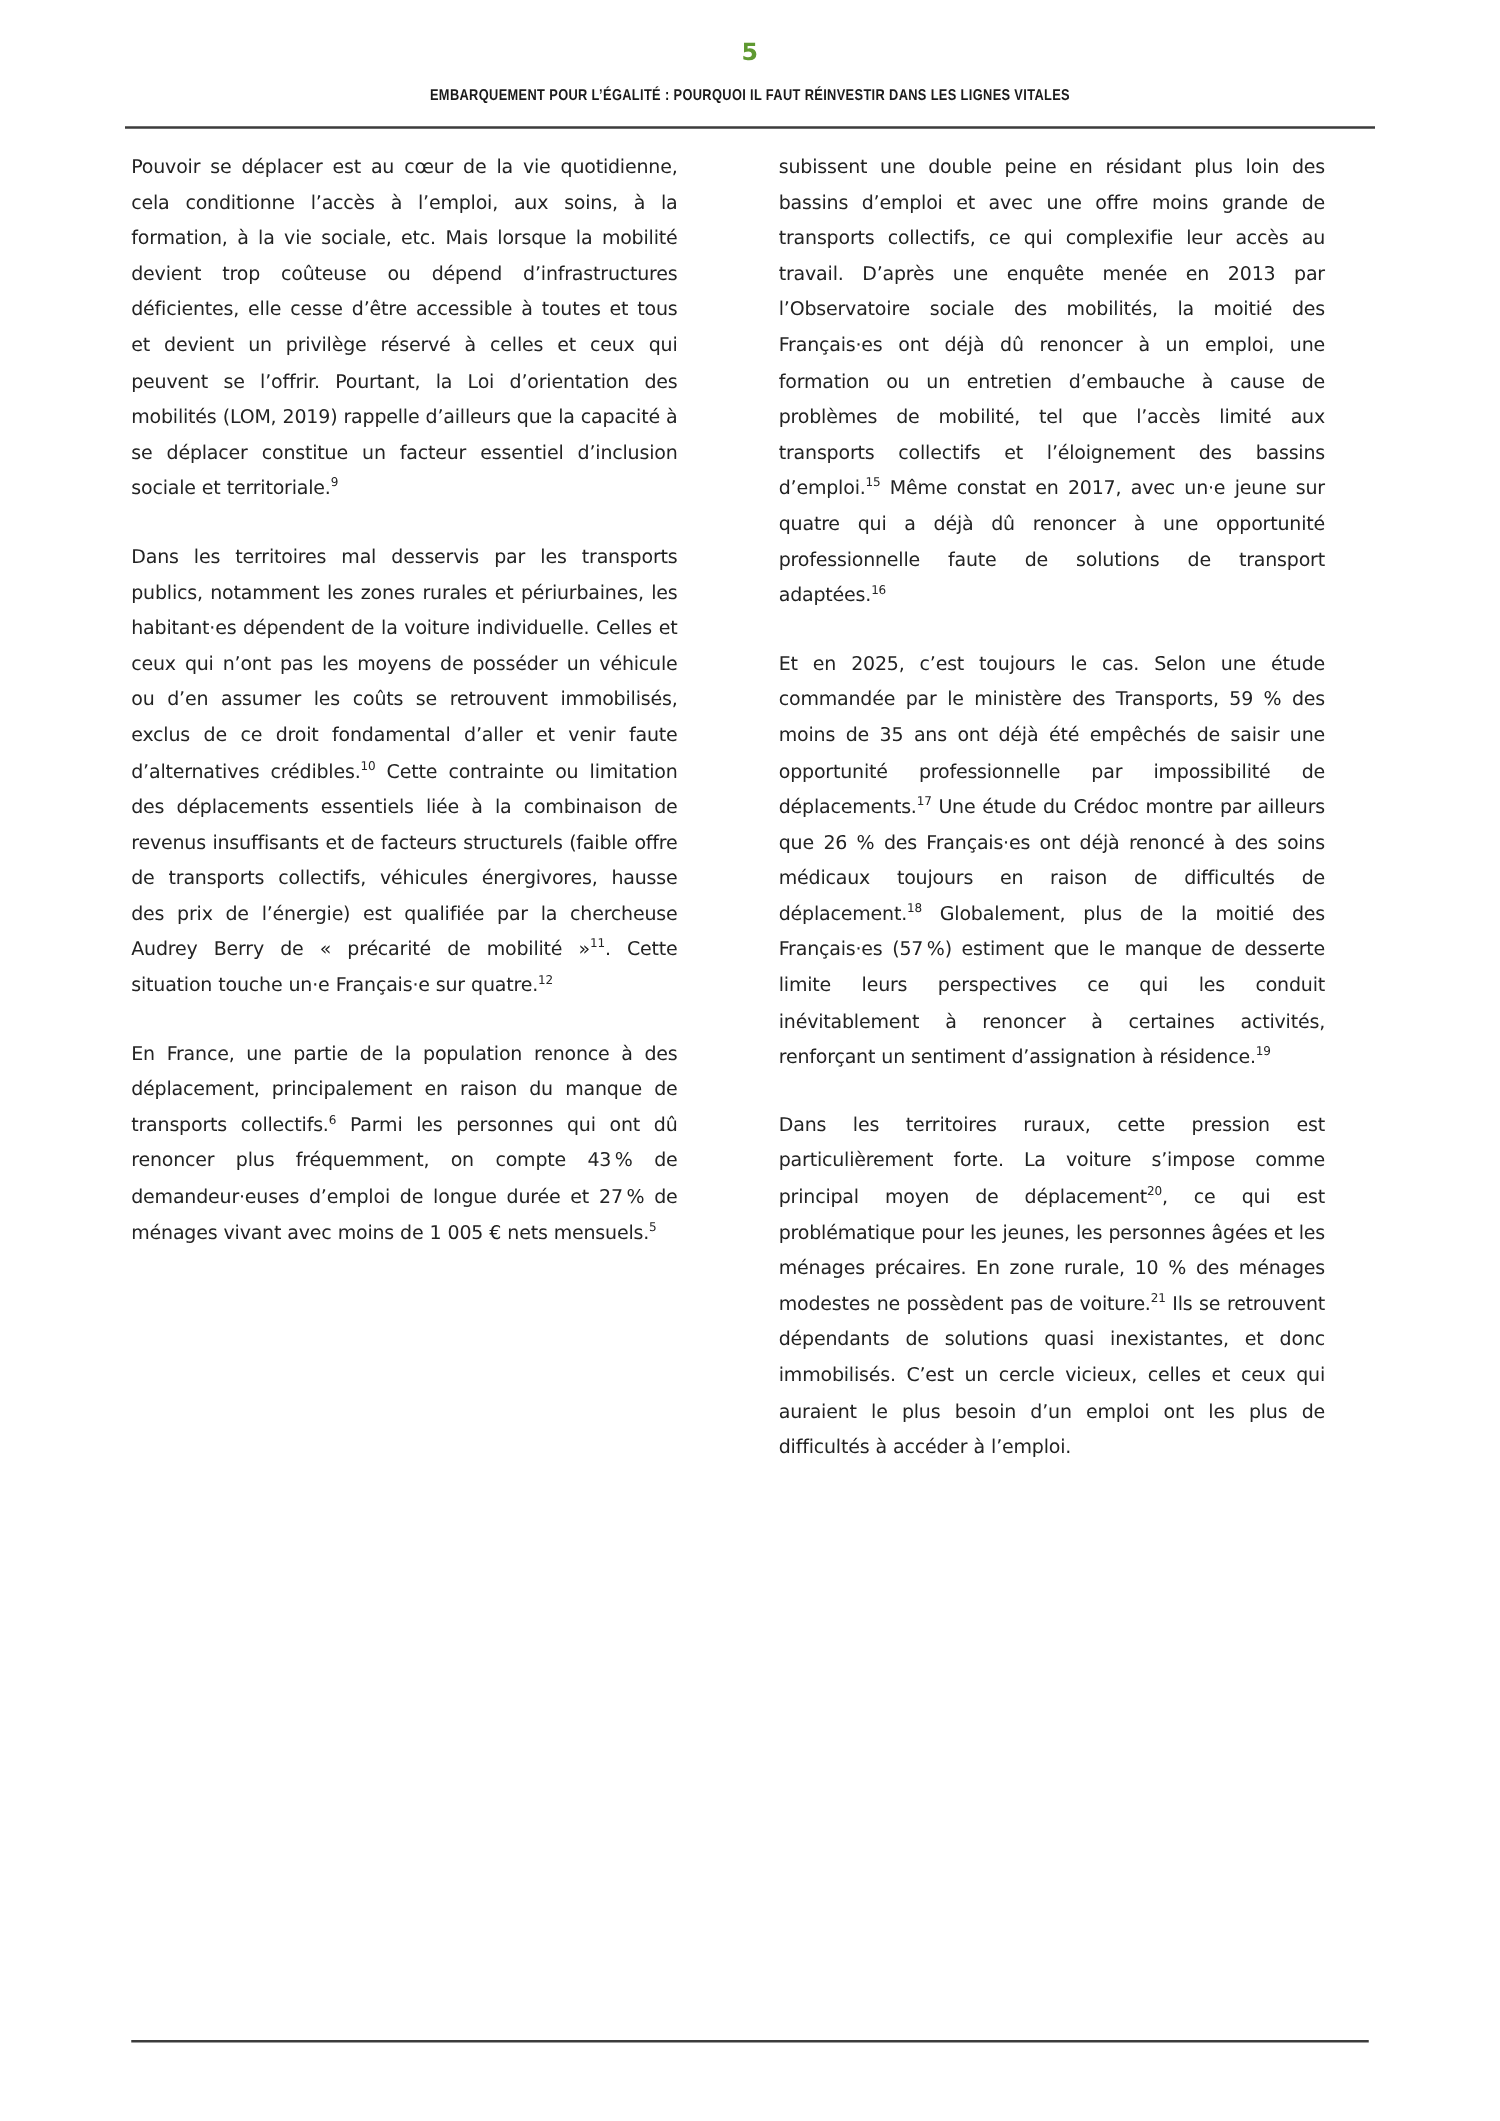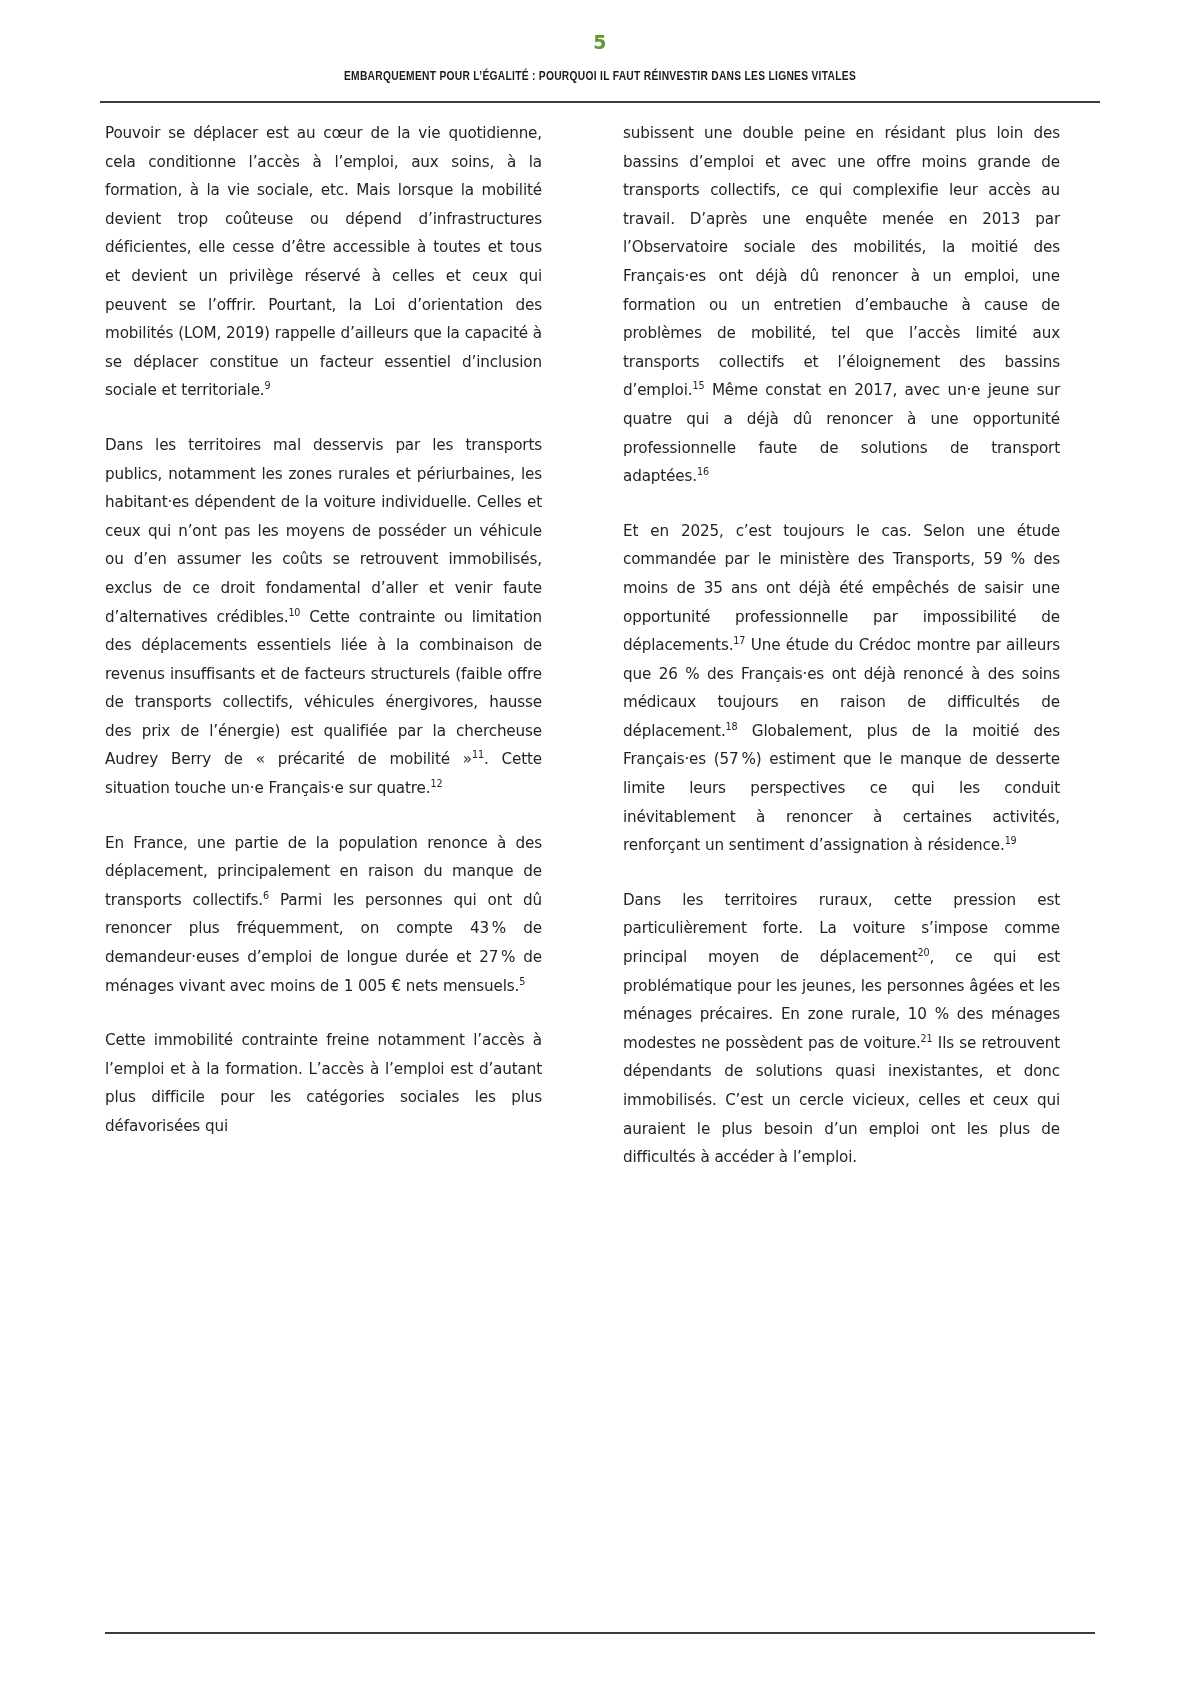--- a/index.html
+++ b/index.html
@@ -141,21 +141,20 @@
   <div class="columns">
 
     <div class="col">
 
       <p class="body"><span>Pouvoir se déplacer est au cœur de la vie quotidienne, cela conditionne l’accès à l’emploi, aux soins, à la formation, à la vie sociale, etc. Mais lorsque la mobilité devient trop coûteuse ou dépend d’infrastructures déficientes, elle cesse d’être accessible à toutes et tous et devient un privilège réservé à celles et ceux qui peuvent se l’offrir. Pourtant, la Loi d’orientation des mobilités (LOM, 2019) rappelle d’ailleurs que la capacité à se déplacer constitue un facteur essentiel d’inclusion sociale et territoriale.</span><sup>9</sup></p>
 
       <p class="body"><span>Dans les territoires mal desservis par les transports publics, notamment les zones rurales et périurbaines, les habitant·es dépendent de la voiture individuelle. Celles et ceux qui n’ont pas les moyens de posséder un véhicule ou d’en assumer les coûts se retrouvent immobilisés, exclus de ce droit fondamental d’aller et venir faute d’alternatives crédibles.</span><sup>10</sup><span> Cette contrainte ou limitation des déplacements essentiels liée à la combinaison de revenus insuffisants et de facteurs structurels (faible offre de transports collectifs, véhicules énergivores, hausse des prix de l’énergie) est qualifiée par la chercheuse Audrey Berry de « précarité de mobilité »</span><sup>11</sup><span>. Cette situation touche un·e Français·e sur quatre.</span><sup>12</sup></p>
 
       <p class="body"><span>En France, une partie de la population renonce à des déplacement, principalement en raison du manque de transports collectifs.</span><sup>6</sup><span> Parmi les personnes qui ont dû renoncer plus fréquemment, on compte 43 % de demandeur·euses d’emploi de longue durée et 27 % de ménages vivant avec moins de 1 005 € nets mensuels.</span><sup>5</sup></p>
 
-      <p class="body"><span>Cette immobilité contrainte freine notamment l’accès à l’emploi et à la formation. L’accès à l’emploi est d’autant plus difficile pour les catégories sociales les plus défavorisées qui</span></p>
 
     </div>
 
     <div class="col">
 
       <p class="body"><span>subissent une double peine en résidant plus loin des bassins d’emploi et avec une offre moins grande de transports collectifs, ce qui complexifie leur accès au travail. D’après une enquête menée en 2013 par l’Observatoire sociale des mobilités, la moitié des Français·es ont déjà dû renoncer à un emploi, une formation ou un entretien d’embauche à cause de problèmes de mobilité, tel que l’accès limité aux transports collectifs et l’éloignement des bassins d’emploi.</span><sup>15</sup><span> Même constat en 2017, avec un·e jeune sur quatre qui a déjà dû renoncer à une opportunité professionnelle faute de solutions de transport adaptées.</span><sup>16</sup></p>
 
       <p class="body"><span>Et en 2025, c’est toujours le cas. Selon une étude commandée par le ministère des Transports, 59 % des moins de 35 ans ont déjà été empêchés de saisir une opportunité professionnelle par impossibilité de déplacements.</span><sup>17</sup><span> Une étude du Crédoc montre par ailleurs que 26 % des Français·es ont déjà renoncé à des soins médicaux toujours en raison de difficultés de déplacement.</span><sup>18</sup><span> Globalement, plus de la moitié des Français·es (57 %) estiment que le manque de desserte limite leurs perspectives ce qui les conduit inévitablement à renoncer à certaines activités, renforçant un sentiment d’assignation à résidence.</span><sup>19</sup></p>
 
       <p class="body"><span>Dans les territoires ruraux, cette pression est particulièrement forte. La voiture s’impose comme principal moyen de déplacement</span><sup>20</sup><span>, ce qui est problématique pour les jeunes, les personnes âgées et les ménages précaires. En zone rurale, 10 % des ménages modestes ne possèdent pas de voiture.</span><sup>21</sup><span> Ils se retrouvent dépendants de solutions quasi inexistantes, et donc immobilisés. C’est un cercle vicieux, celles et ceux qui auraient le plus besoin d’un emploi ont les plus de difficultés à accéder à l’emploi.</span></p>

